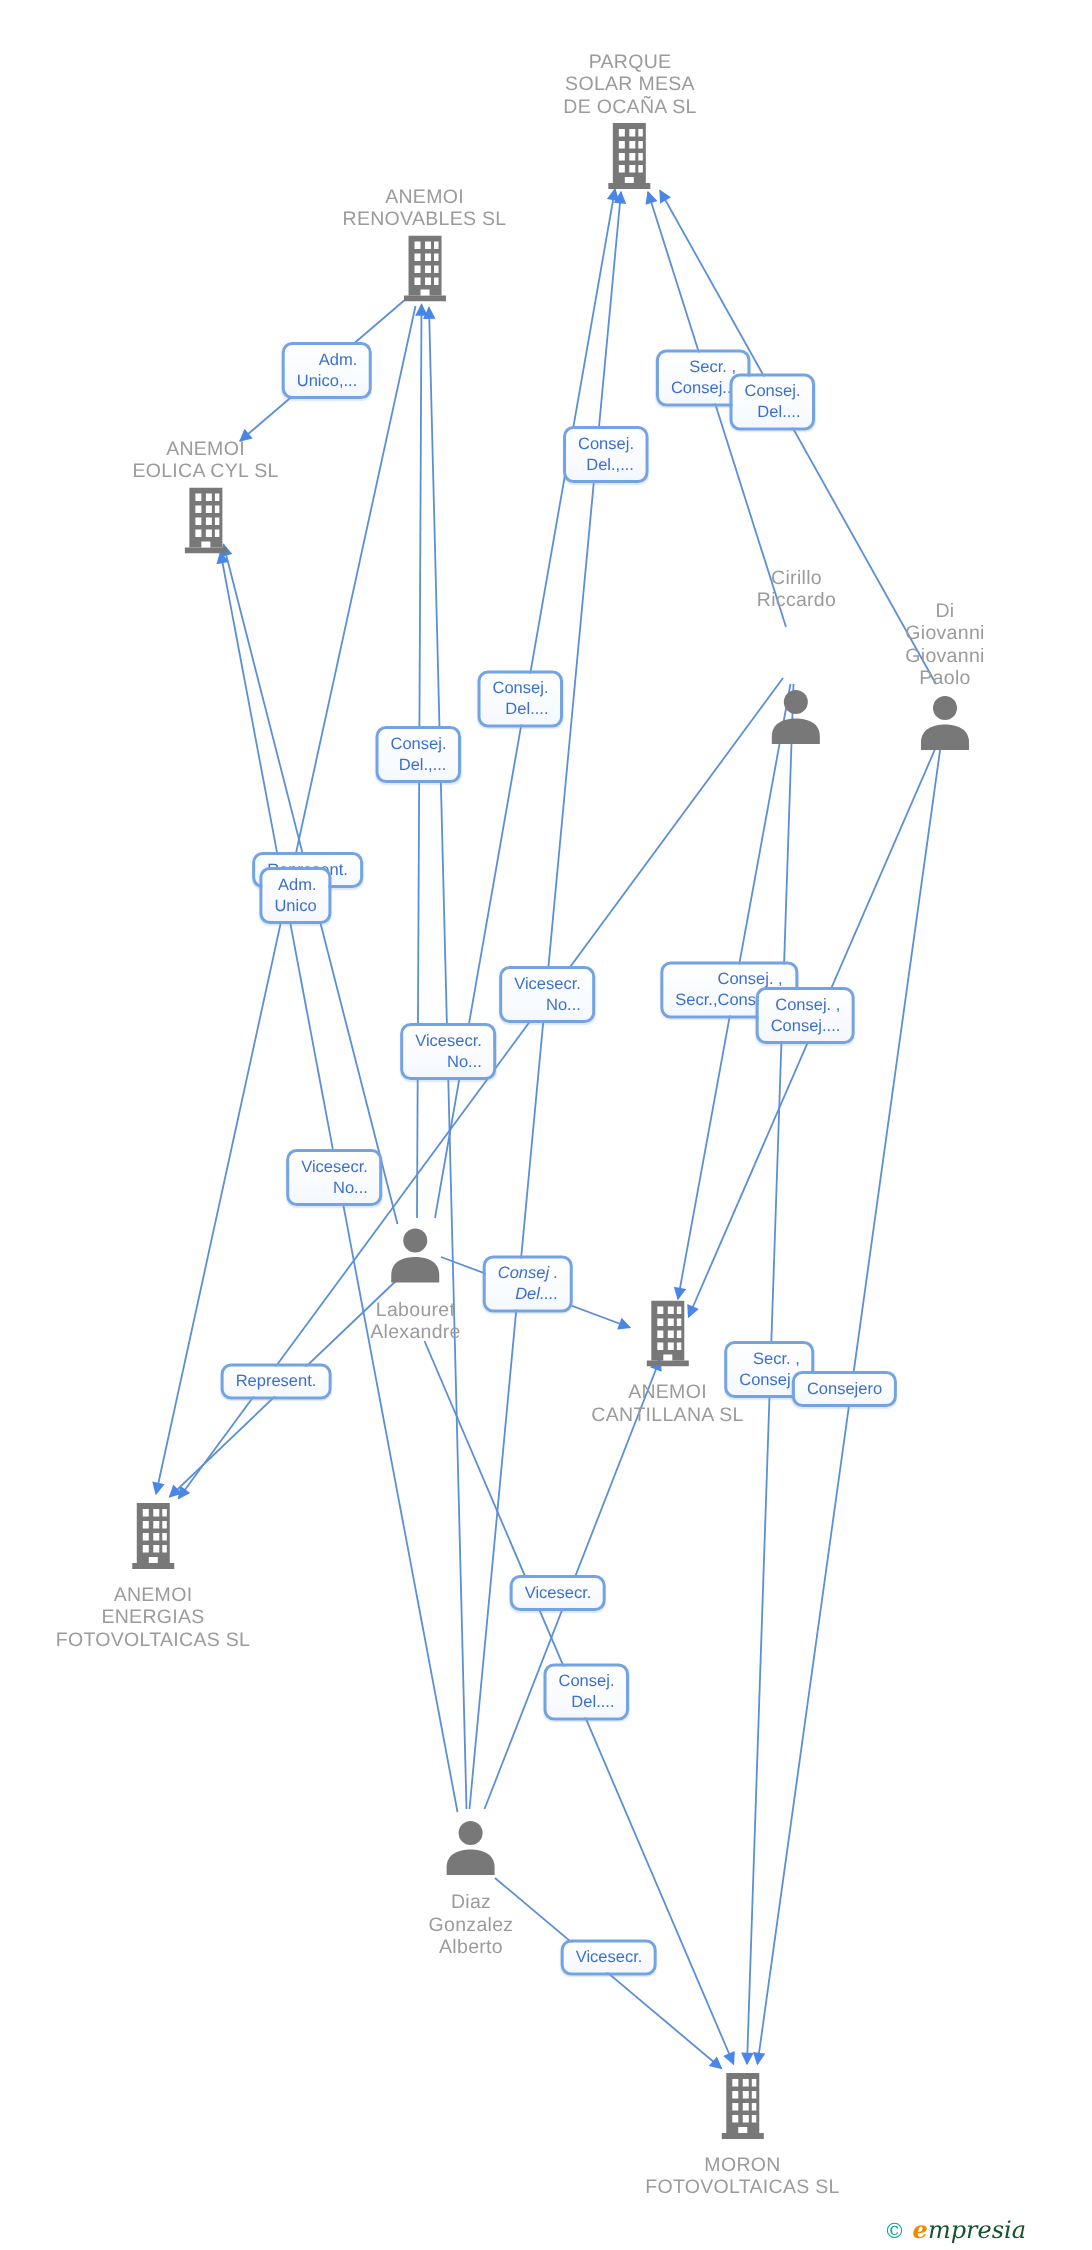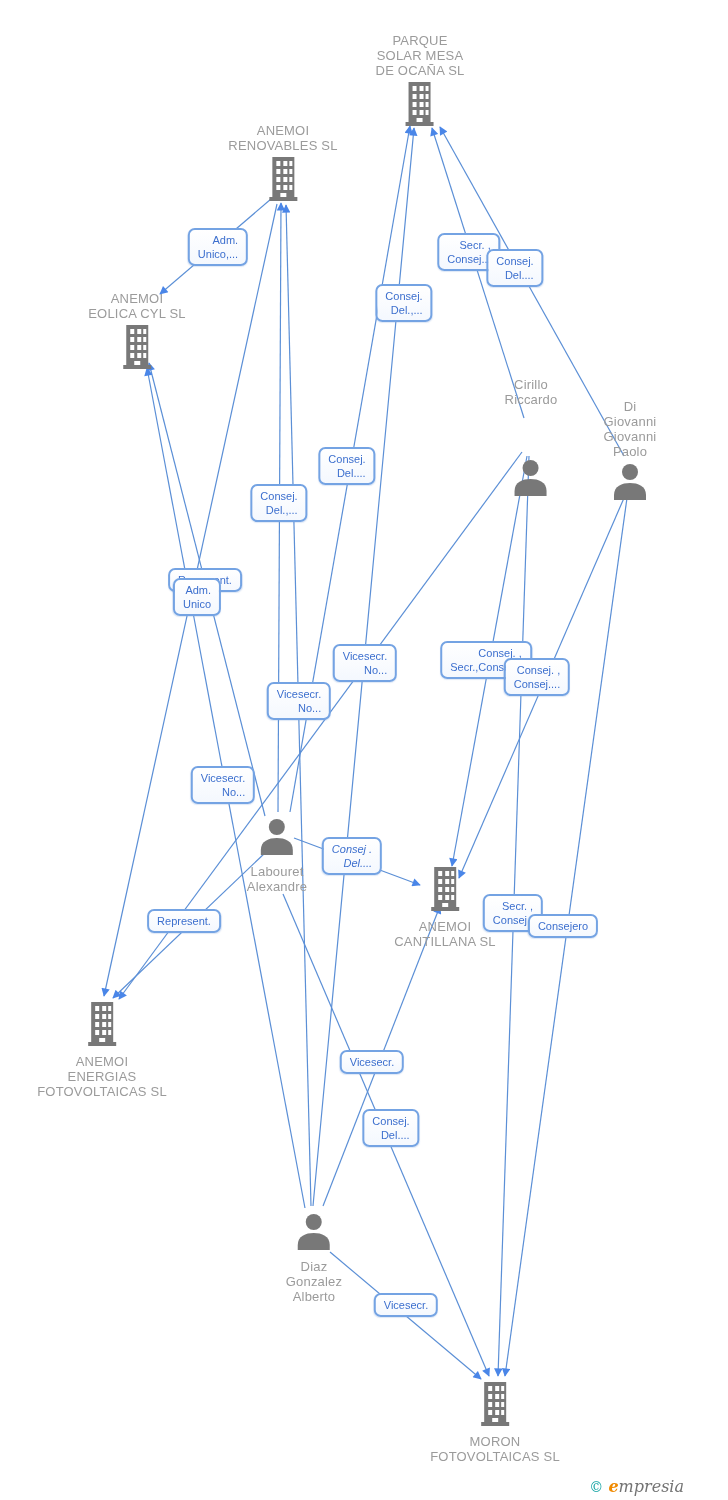--- a/index.html
+++ b/index.html
@@ -12,21 +12,21 @@
              white-space:pre-line;letter-spacing:.2px;}
   .node .ic{margin:4px 0;}
   .ebox{position:absolute;z-index:3;transform:translate(-50%,-50%);
         background:linear-gradient(#ffffff,#f4f8fe);border:2px solid #74a3e3;border-radius:7px;
         color:#3c6fce;font-size:11px;line-height:14px;text-align:right;white-space:pre-line;
         padding:3px 8px;box-shadow:0 1px 1px rgba(120,160,220,.25);cursor:pointer;}
   .logo{position:absolute;right:4px;bottom:4px;z-index:4;
         font-family:"DejaVu Serif", serif;font-style:italic;font-size:16px;}
   .logo .cc{color:#12a3a3;font-style:normal;font-size:14px;}
   .logo .e{color:#f08a00;font-weight:bold;}
-  .logo .rest{color:#737373;font-style:italic;}
+  .logo .rest{color:#14532d;font-style:italic;}
 </style>
 </head>
 <body>
 
 <div class="canvas">
 
   <svg class="edges" width="728" height="1500">
     <defs>
       <marker id="arr" viewBox="0 0 10 10" refX="9" refY="5" markerWidth="9" markerHeight="7" orient="auto">
         <path d="M0,0 L10,5 L0,10 z" fill="#4a86e8"></path>

